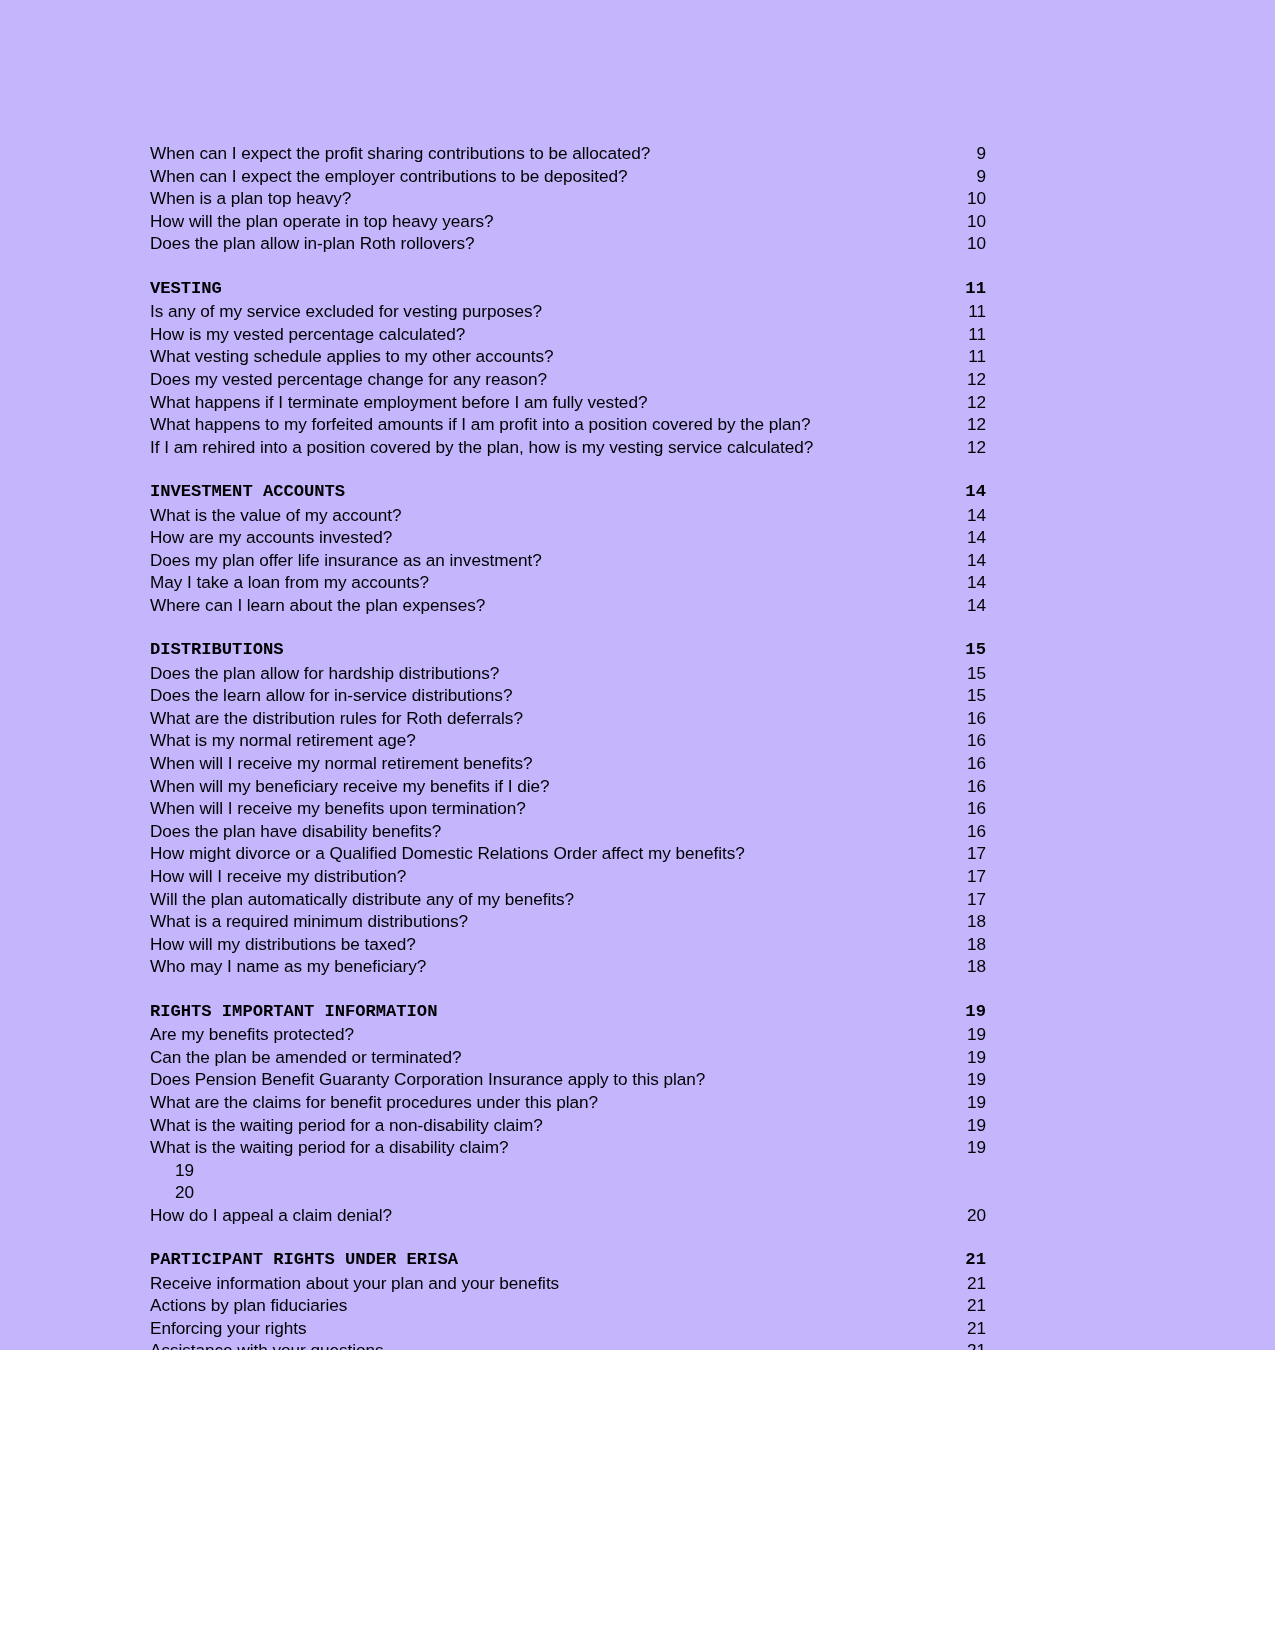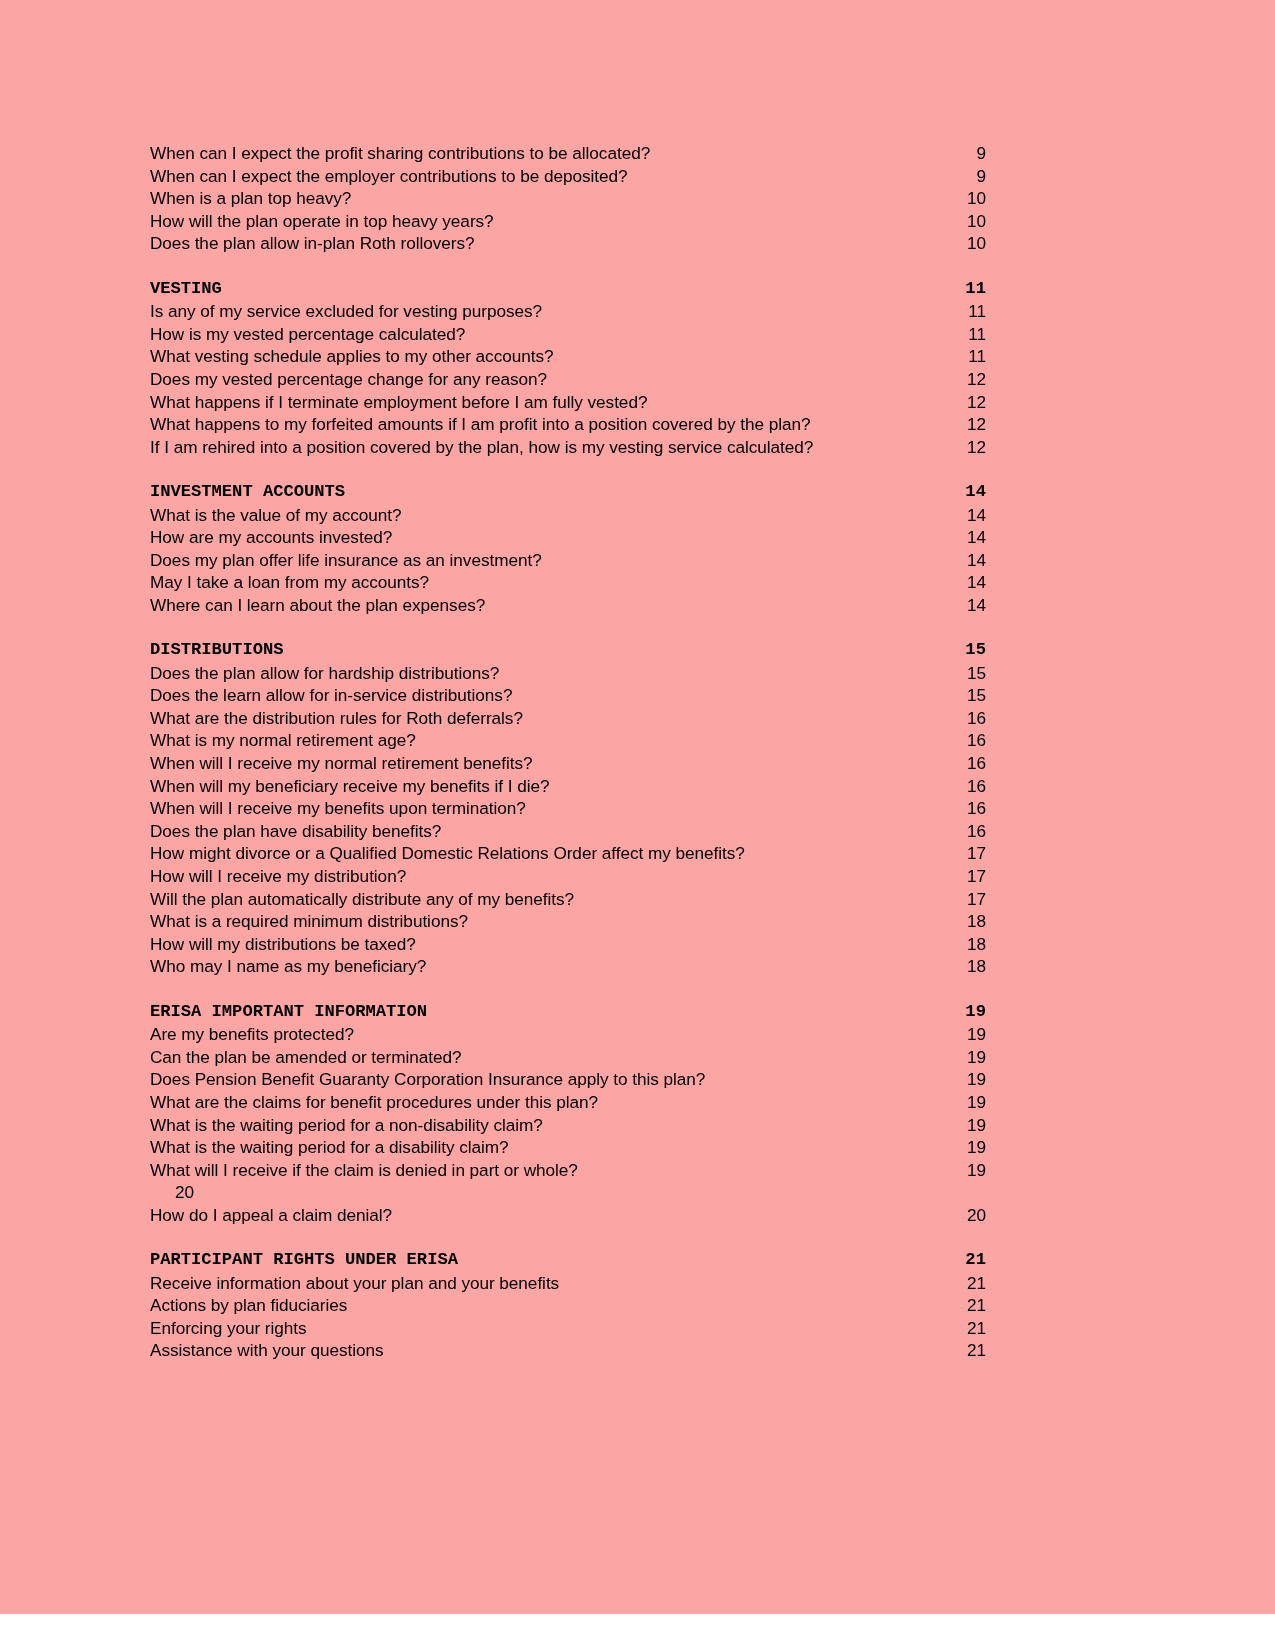--- a/index.html
+++ b/index.html
@@ -4,22 +4,22 @@
 <title>Table of Contents</title>
 <style>
   html, body {
     margin: 0;
     padding: 0;
     background: #ffffff;
   }
   .page {
     position: relative;
     width: 1275px;
-    height: 1614px;
-    background: #fca5a5;
+    height: 1350px;
+    background: #c4b5fd;
     margin: 0 auto;
     overflow: hidden;
     font-family: "Liberation Sans", sans-serif;
     color: #000000;
   }
   .toc {
     position: absolute;
     left: 150px;
     top: 142px;
     width: 836px;
@@ -196,21 +196,21 @@
       <div class="toc-row">
         <span class="label">How will my distributions be taxed?</span>
         <span class="page-num">18</span>
       </div>
       <div class="toc-row">
         <span class="label">Who may I name as my beneficiary?</span>
         <span class="page-num">18</span>
       </div>
       <div class="toc-gap"></div>
       <div class="toc-row section">
-        <span class="label">ERISA IMPORTANT INFORMATION</span>
+        <span class="label">RIGHTS IMPORTANT INFORMATION</span>
         <span class="page-num">19</span>
       </div>
       <div class="toc-row">
         <span class="label">Are my benefits protected?</span>
         <span class="page-num">19</span>
       </div>
       <div class="toc-row">
         <span class="label">Can the plan be amended or terminated?</span>
         <span class="page-num">19</span>
       </div>
@@ -224,21 +224,20 @@
       </div>
       <div class="toc-row">
         <span class="label">What is the waiting period for a non-disability claim?</span>
         <span class="page-num">19</span>
       </div>
       <div class="toc-row">
         <span class="label">What is the waiting period for a disability claim?</span>
         <span class="page-num">19</span>
       </div>
       <div class="toc-row">
-        <span class="label">What will I receive if the claim is denied in part or whole?</span>
         <span class="page-num">19</span>
       </div>
       <div class="toc-row">
         <span class="page-num">20</span>
       </div>
       <div class="toc-row">
         <span class="label">How do I appeal a claim denial?</span>
         <span class="page-num">20</span>
       </div>
       <div class="toc-gap"></div>

